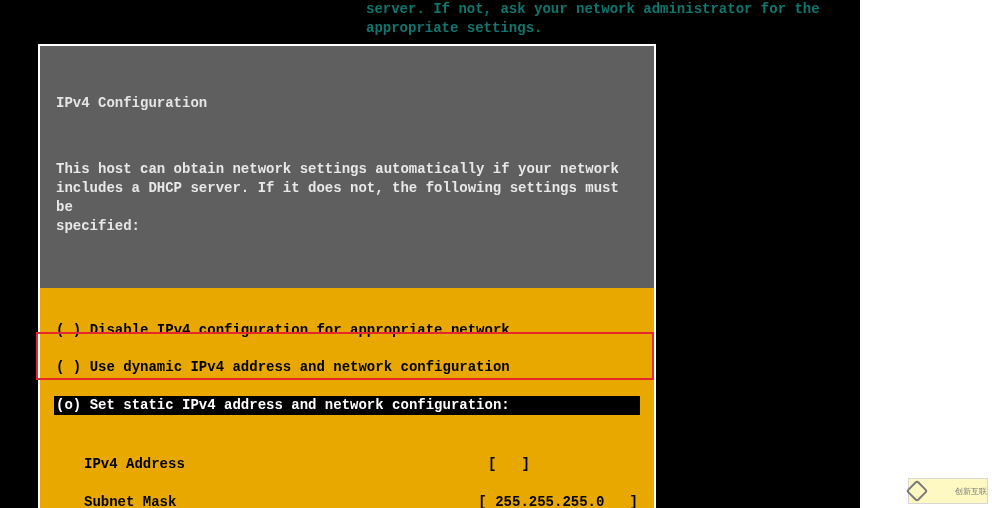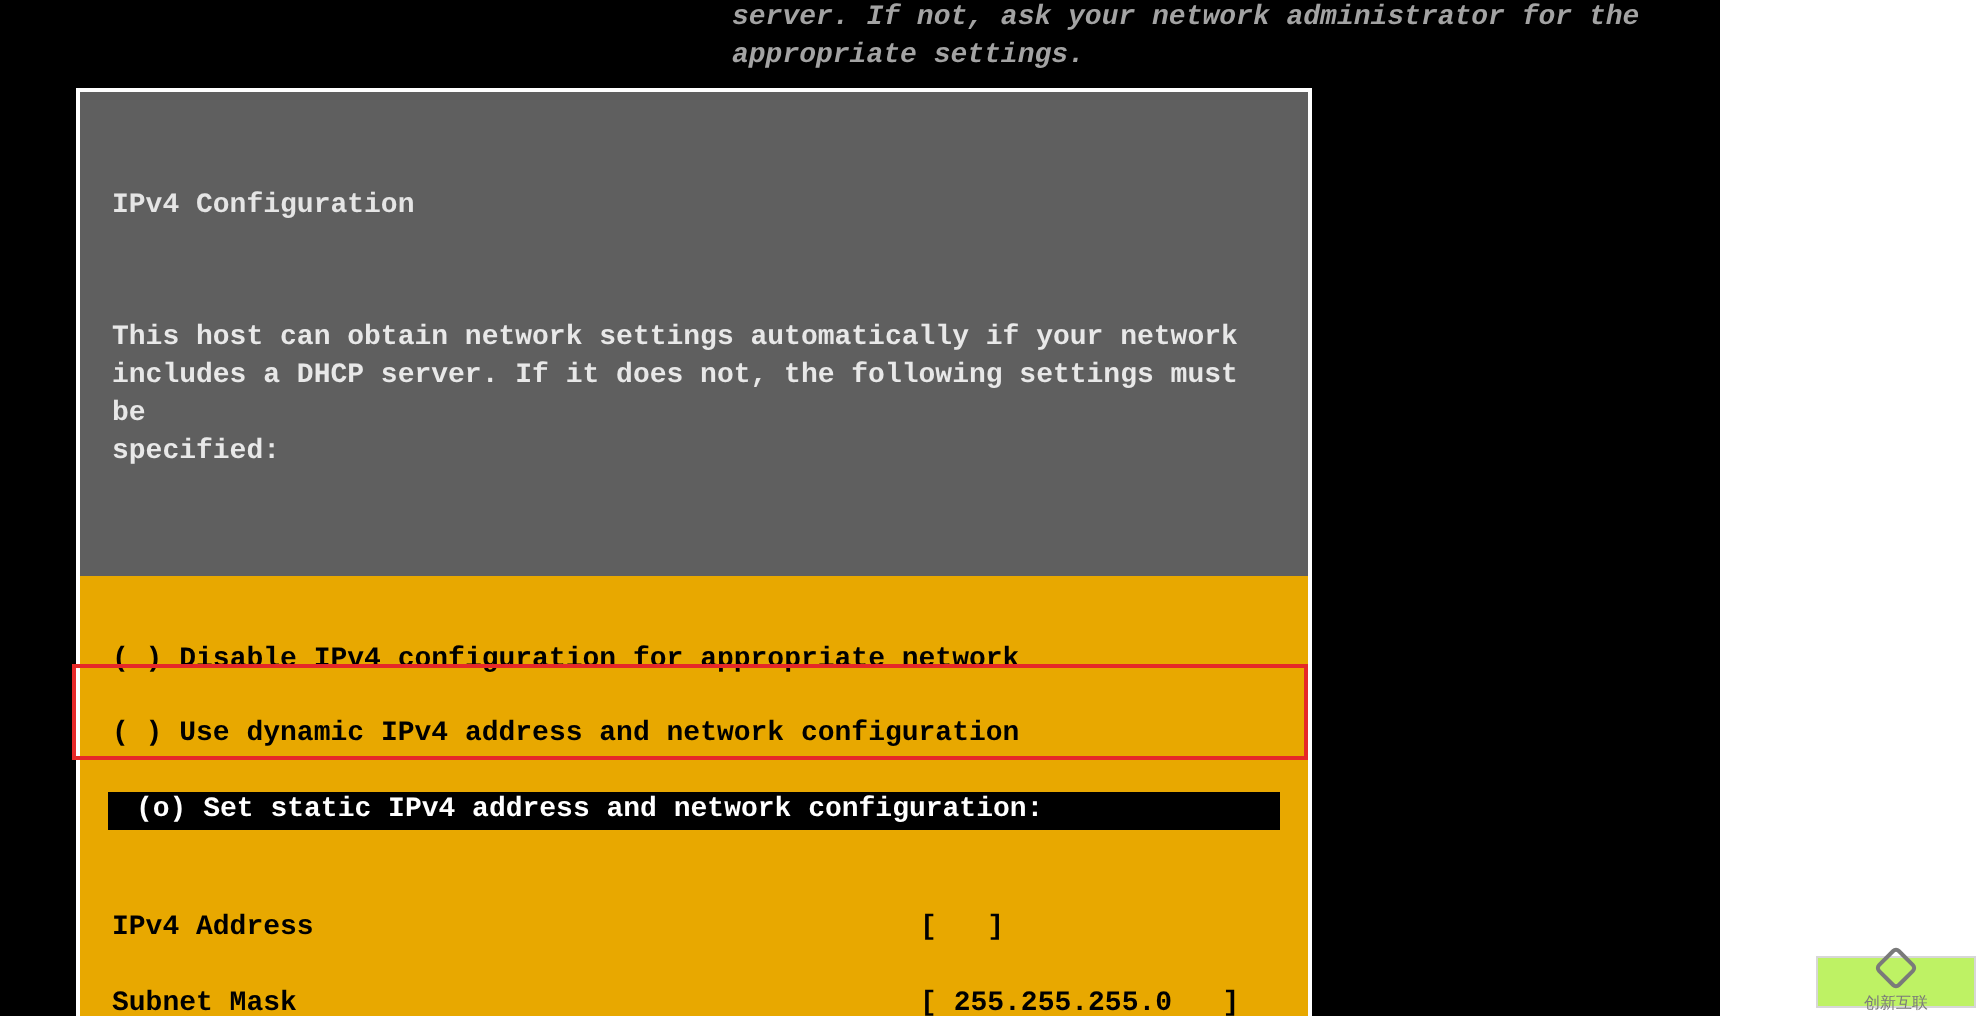--- a/index.html
+++ b/index.html
@@ -13,22 +13,21 @@
     font-size: 14px;
     line-height: 1.35;
     color: #bfbfbf;
     font-weight: bold;
   }
   .top-remnant {
     position: absolute;
     top: 0; left: 0; right: 0;
     padding: 0 0 8px 366px;
     white-space: pre;
-    color: #a3a3a3;
-    font-style: italic;
+    color: #0f766e;
   }
   .dialog {
     position: absolute;
     top: 44px;
     left: 38px;
     width: 618px;
     border: 2px solid #fff;
     background: #e8a800;
     box-shadow: 12px 12px 0 0 rgba(0,0,0,0.45);
   }
@@ -46,49 +45,48 @@
     white-space: pre;
     min-height: 120px;
   }
   .opt-row { line-height: 1.35; }
   .sel-row {
     background: #000;
     color: #fff;
     display: block;
     margin-left: -2px;
     margin-right: -2px;
-    padding-left: 14px;
+    padding-left: 2px;
   }
   .highlight-box {
     position: absolute;
     border: 2px solid #e62828;
     pointer-events: none;
   }
   .fields { margin-top: 2px; }
   .field-line { display: flex; justify-content: flex-start; }
-  .field-label { display: inline-block; width: 404px; }
+  .field-label { display: inline-block; width: 404px; margin-left: 28px; }
   .right-strip {
     position: absolute;
     top: 0; bottom: 0; left: 860px; width: 132px;
     background: #fff;
   }
   .watermark {
     position: absolute;
     right: 4px; bottom: 4px;
     width: 80px; height: 26px;
     border: 1px solid #d7d7d7;
-    background: #bef264;
+    background: #fef9c3;
     font-family: Arial, sans-serif;
     font-size: 8px;
     color: #7a7a7a;
     display: flex;
     align-items: center;
-    justify-content: center;
+    justify-content: space-between;
     gap: 4px;
-    flex-direction: column;
   }
   .wm-logo {
     width: 16px; height: 16px;
     border: 2px solid #7a7a7a;
     transform: rotate(45deg);
     border-radius: 3px;
     flex: 0 0 auto;
   }
 </style>
 </head>

